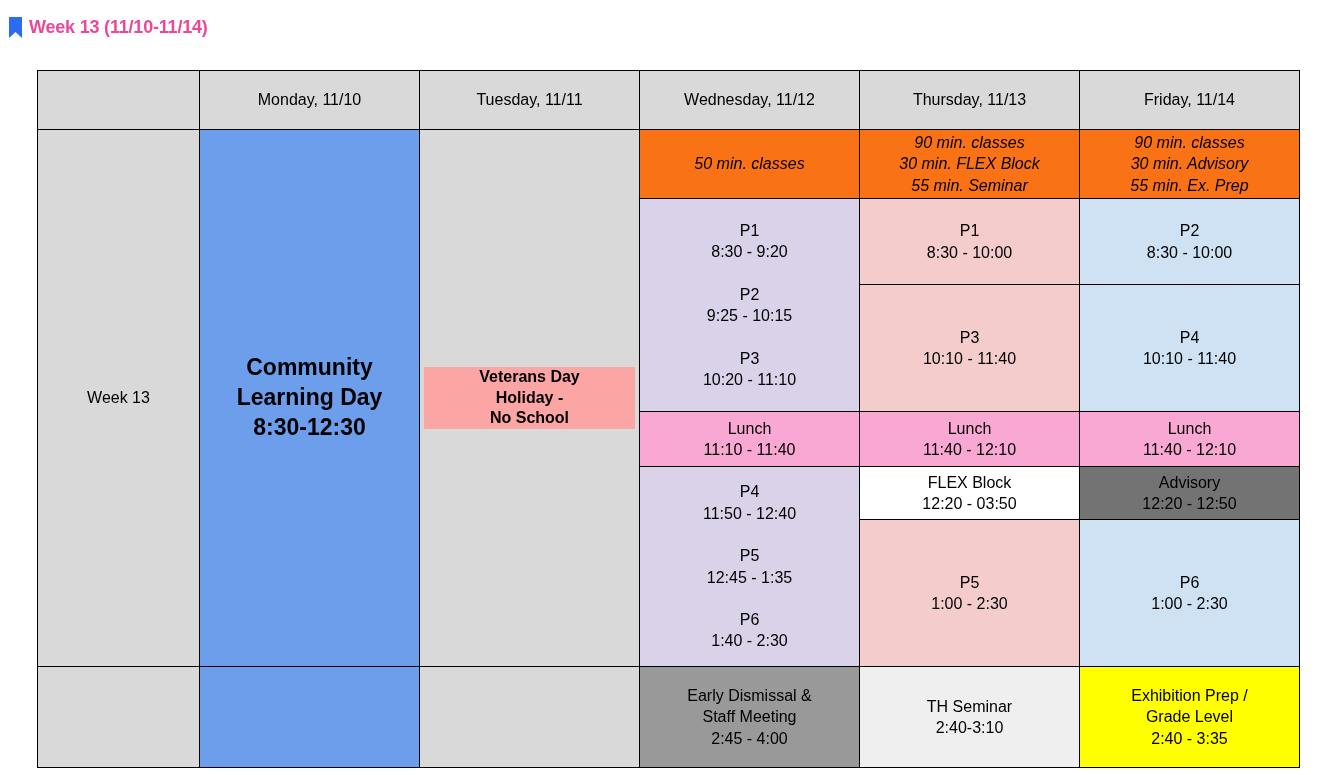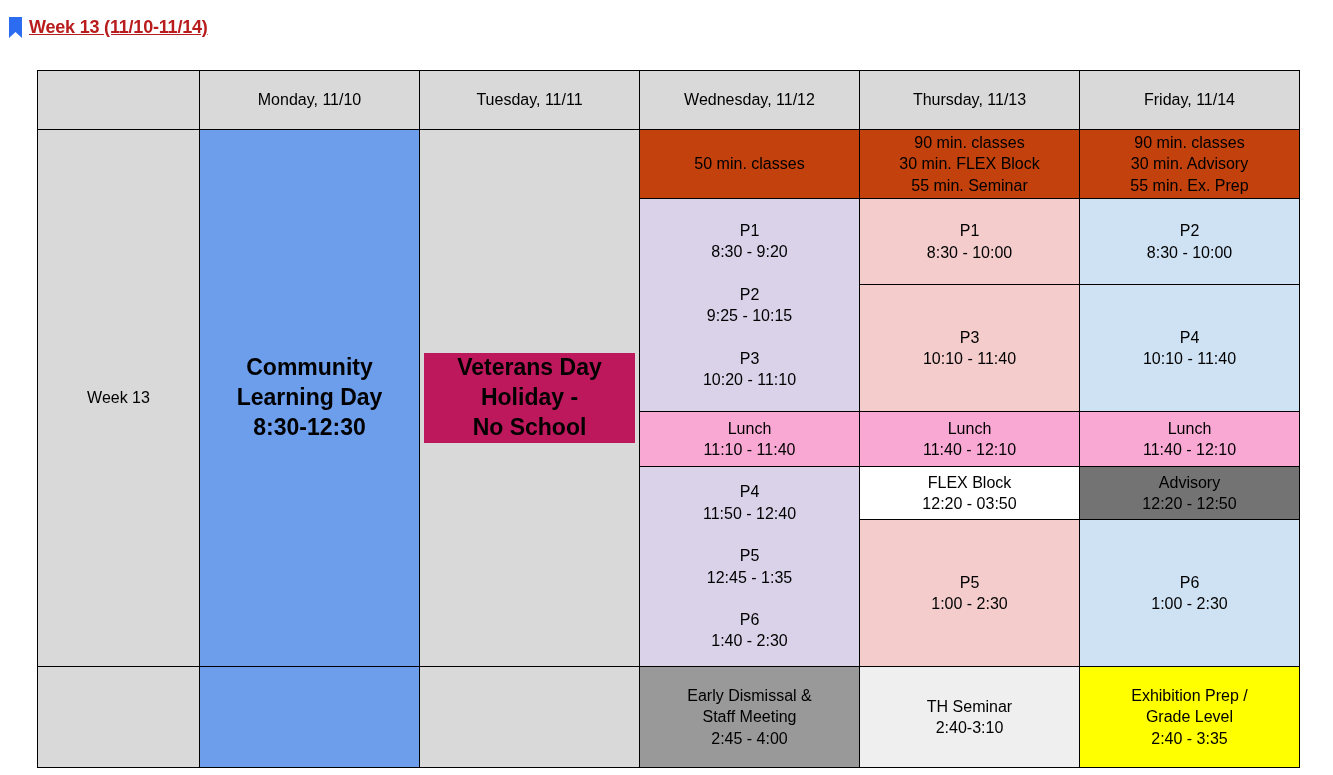--- a/index.html
+++ b/index.html
@@ -30,24 +30,23 @@
     gap: 6px;
   }
   .bookmark-icon {
     width: 15px;
     height: 23px;
     display: block;
   }
   .title-text {
     font-size: 18px;
     font-weight: bold;
-    color: #b91c1c;
+    color: #ec4899;
     letter-spacing: -0.2px;
     white-space: nowrap;
-    text-decoration: underline;
   }
 
   
   .sched {
     position: absolute;
     left: 37px;
     top: 70px;
     width: 1262px;
     height: 686px;
     border-collapse: collapse;
@@ -70,43 +69,44 @@
   .hdr {
     background: #d9d9d9;
     height: 54px;
     font-size: 17px;
     font-weight: bold;
   }
   .hdr-blank { background: #d9d9d9; }
 
   
   .notes {
-    background: #c2410c;
+    background: #f97316;
     height: 64px;
+    font-style: italic;
     font-size: 15px;
     line-height: 1.28;
   }
   .notes-blank-grey { background: #d9d9d9; }
   .notes-blank-blue { background: #6d9eeb; }
 
   
   .week-label {
     background: #d9d9d9;
     font-size: 22px;
     font-weight: bold;
   }
   .cld {
     background: #6d9eeb;
     font-size: 23px;
     font-weight: bold;
     line-height: 1.3;
   }
   .vets {
-    background: #be185d;
-    font-size: 23px;
+    background: #fca5a5;
+    font-size: 16px;
     font-weight: bold;
     line-height: 1.3;
   }
 
   
   .purple { background: #d9d2e9; }
   .pink   { background: #f4cccc; }
   .blue   { background: #cfe2f3; }
   .peach  { background: #f9a8d4; }
   .green  { background: #737373; }

